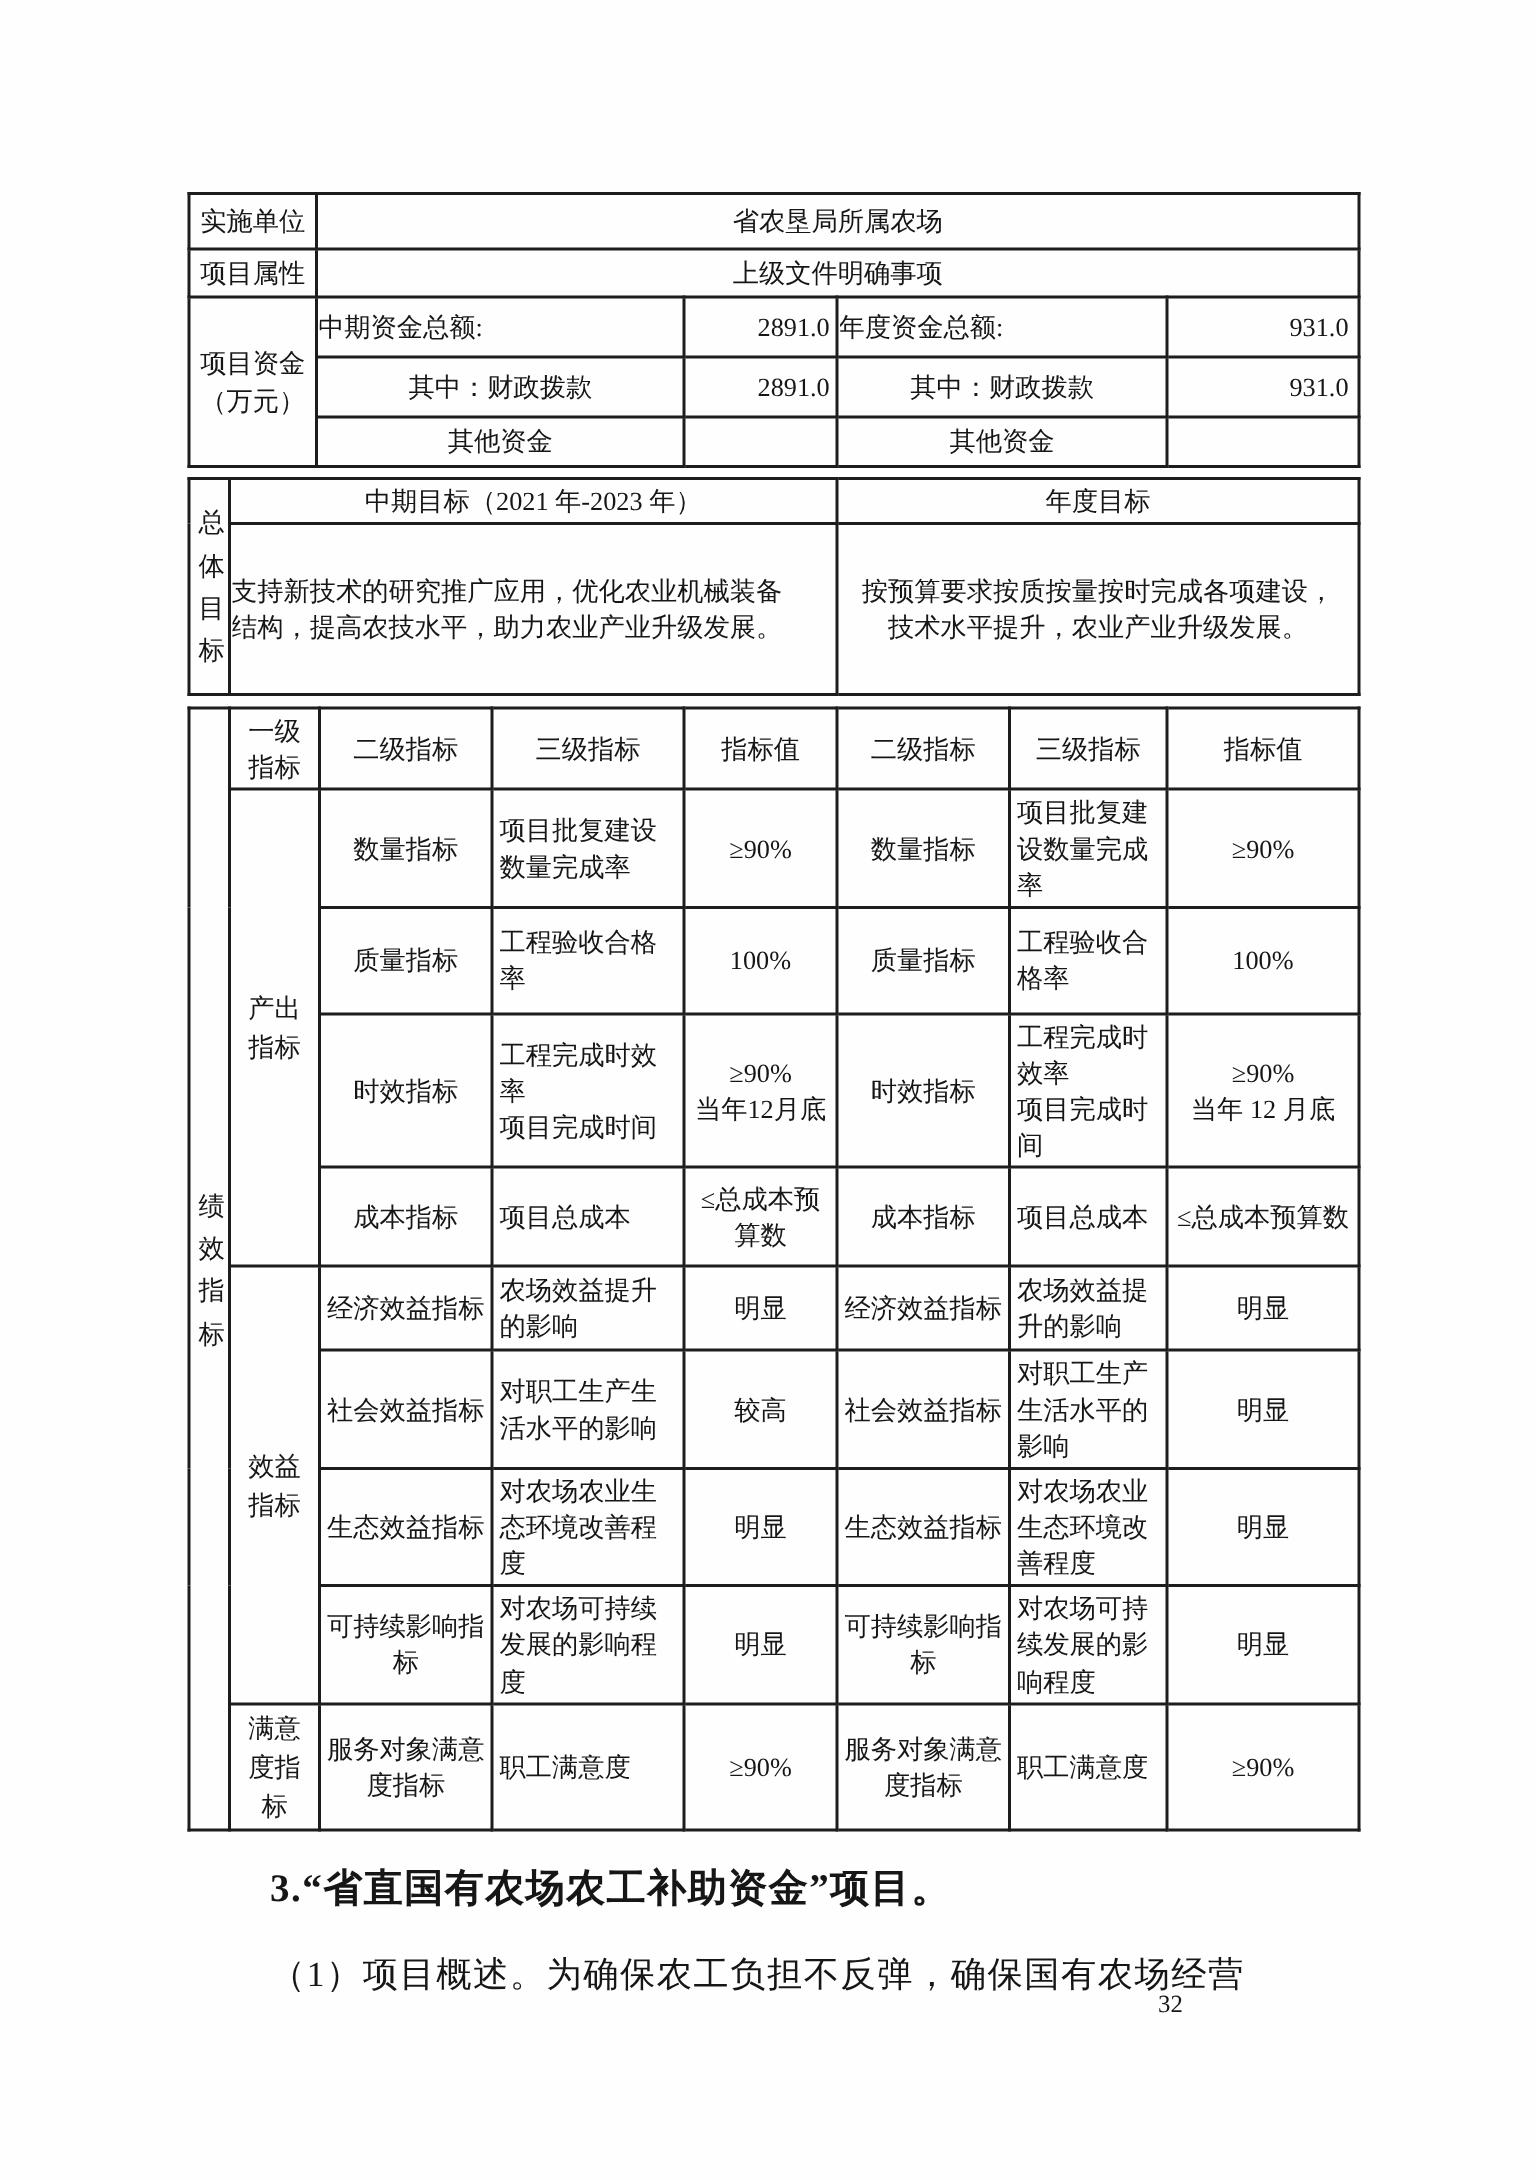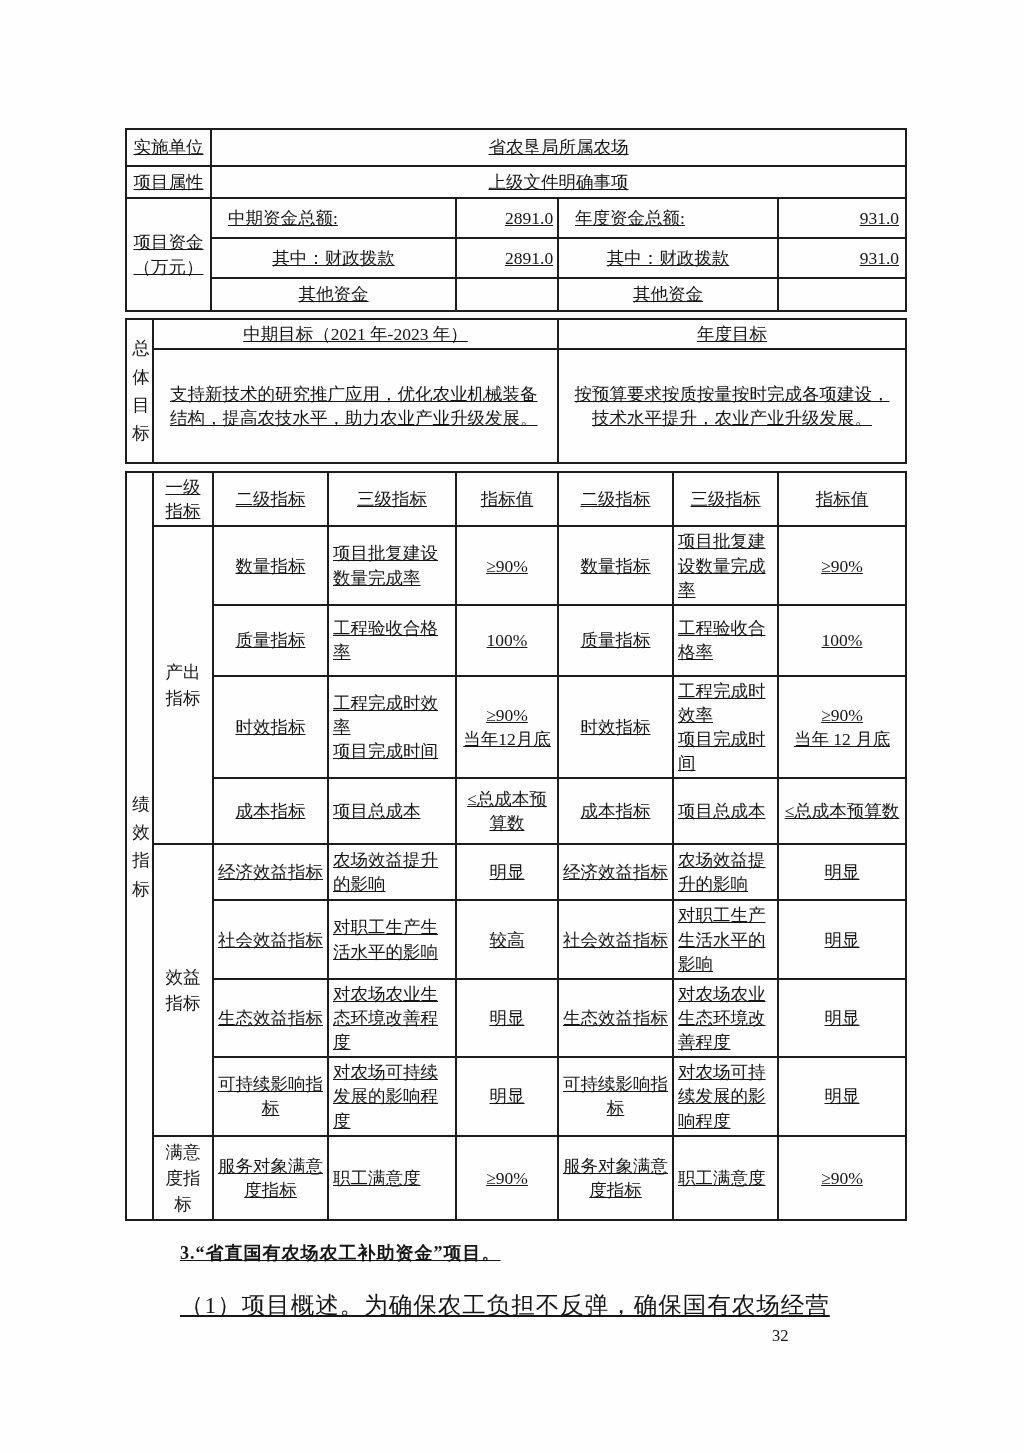--- a/index.html
+++ b/index.html
@@ -4,44 +4,44 @@
 <style>
   html,body{margin:0;padding:0;background:#e8e8e8;}
   .page{
     position:relative;
     width:1024px;height:1453px;
     background:#fefefe;
     font-family:"Liberation Serif","DejaVu Serif",serif;
     color:#161616;
     overflow:hidden;
   }
-  .content{position:absolute;left:125px;top:128px;width:782px;text-decoration:underline;}
+  .content{position:absolute;left:125px;top:128px;width:782px;}
   table{border-collapse:collapse;table-layout:fixed;width:780px;}
   td{
     border:2px solid #1d1d1d;
     font-size:17.5px;
     line-height:1.38;
     text-align:center;
     vertical-align:middle;
     padding:2px 4px;
     white-space:pre-line;
     overflow:hidden;
   }
   .tleft{text-align:left;}
   .tright{text-align:right;padding-right:6px;padding-left:48px;}
-  .padl{padding-left:16px;border-radius:19px;}
+  .padl{padding-left:0;border-radius:19px;}
   
   .vstack{display:inline-block;width:1.15em;word-break:break-all;line-height:1.62;text-align:center;}
   
   .w2{display:inline-block;width:2.25em;word-break:break-all;line-height:1.5;text-align:center;}
   .gap1{margin-top:6px;}
   .gap2{margin-top:7px;}
   .doc-heading{
     margin:20px 0 0 55px;
-    font-size:18px;font-weight:bold;
+    font-size:26px;font-weight:bold;
     letter-spacing:1px;
   }
   .doc-para{
     margin:24px 0 0 55px;
     font-size:23.5px;
     letter-spacing:1px;
   }
   .pagenum{
     position:absolute;left:772px;top:1326px;
     font-size:16.5px;

